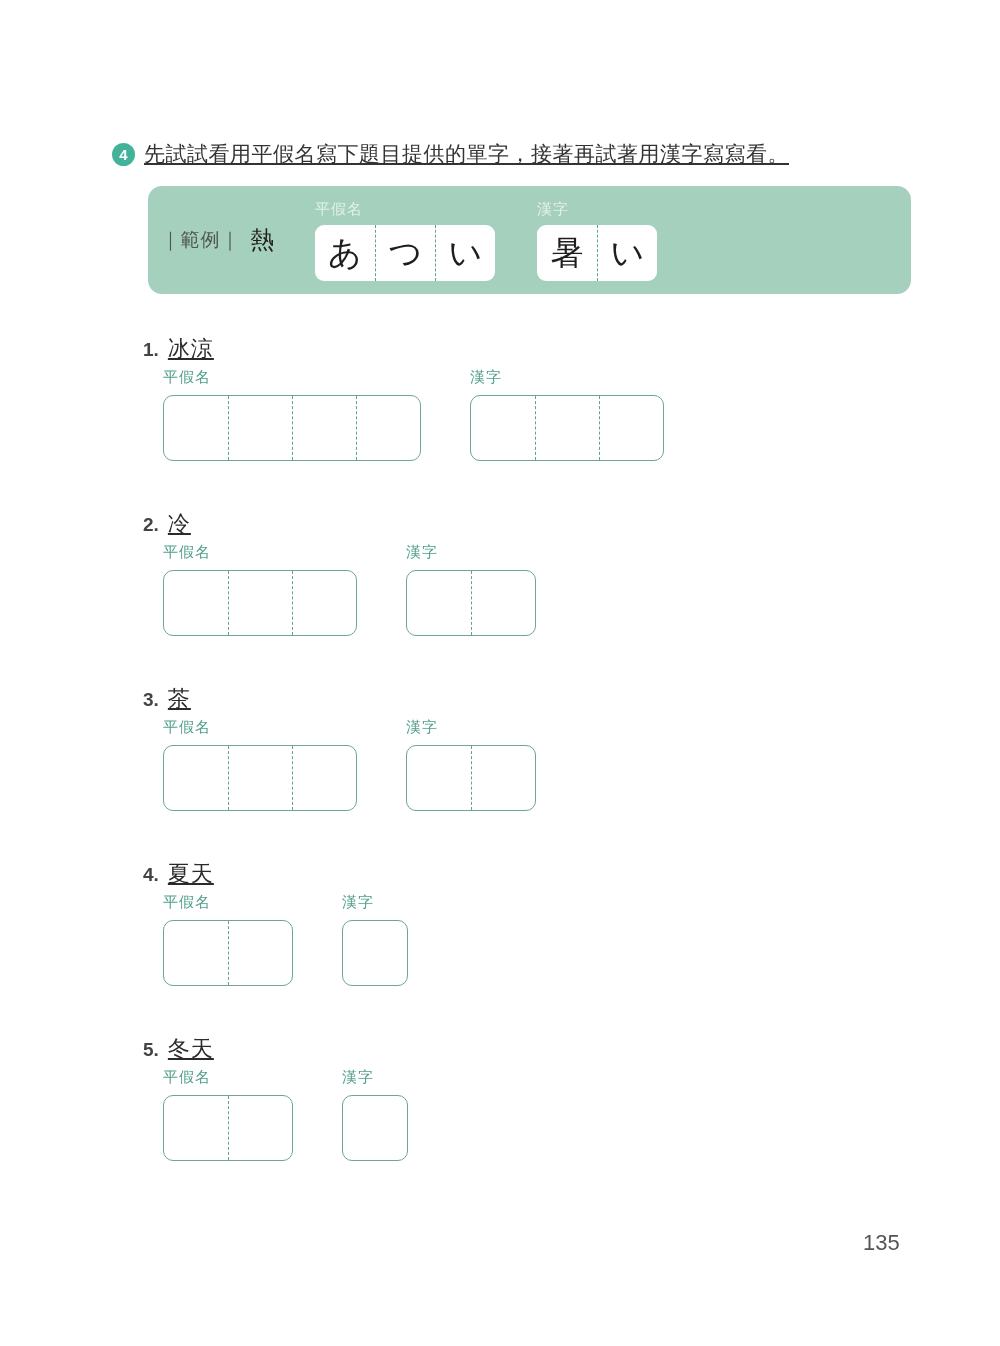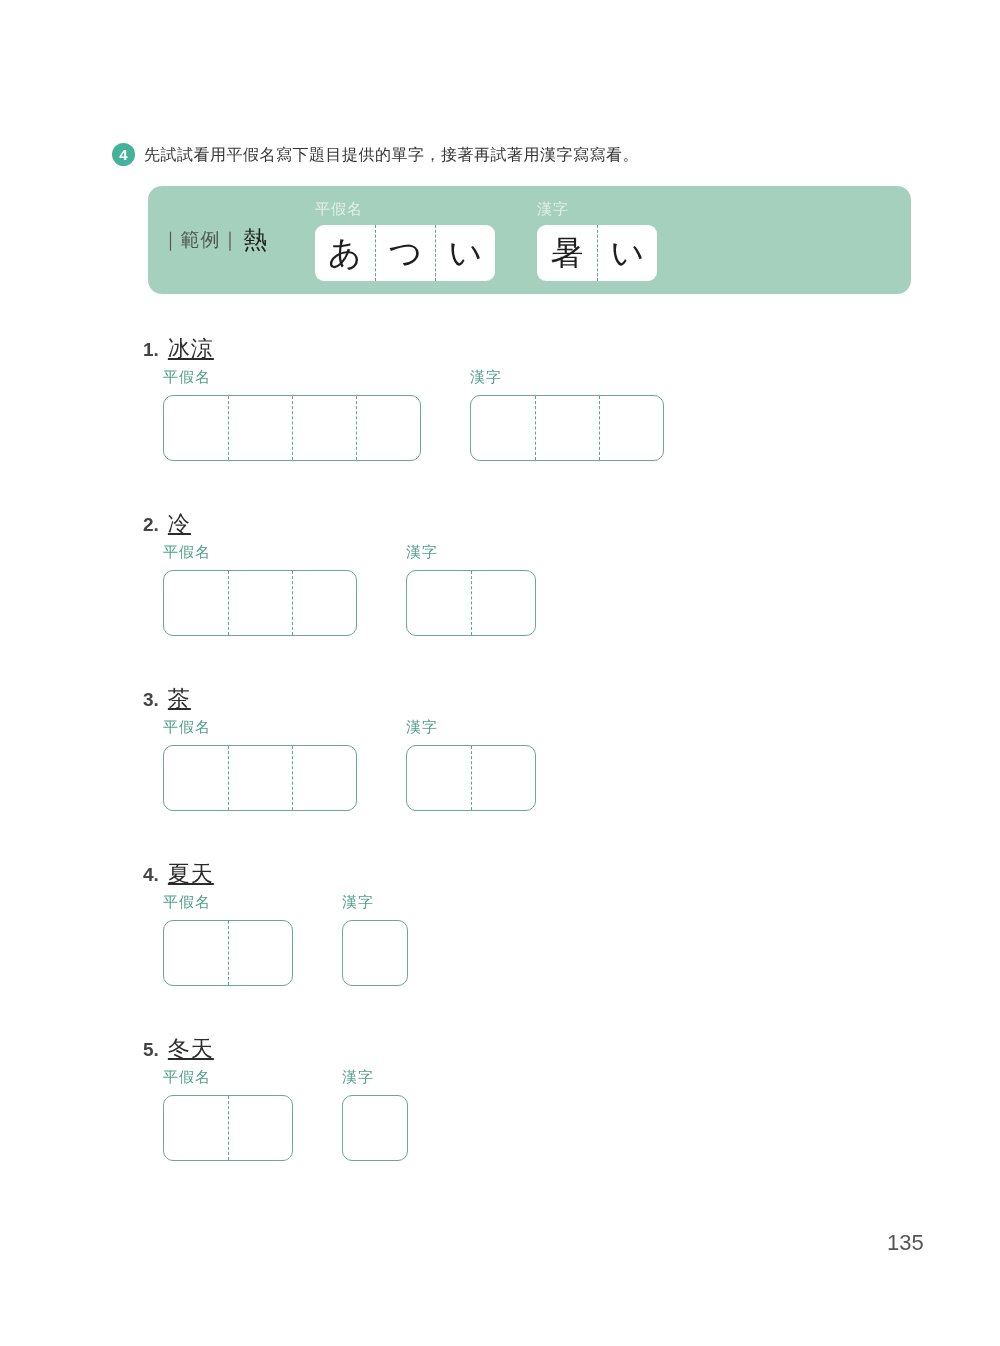--- a/index.html
+++ b/index.html
@@ -39,38 +39,39 @@
     margin-top:2px;
     border-radius:50%;
     background:var(--accent);
     color:#ffffff;
     font-size:15px;
     font-weight:bold;
     display:flex;align-items:center;justify-content:center;
     flex:0 0 auto;
   }
   .instruction-text{
-    font-size:16px;
+    font-size:21px;
     line-height:27px;
     color:var(--text-dark);
     letter-spacing:0.5px;
+    text-decoration:underline;
   }
 
   
   .example{
     position:absolute;
     left:148px; top:186px;
     width:763px; height:108px;
     background:var(--example-bg);
     border-radius:14px;
   }
   .example-left{
     position:absolute;
     left:13px; top:0; height:100%;
-    display:flex; align-items:center; gap:3px;
+    display:flex; align-items:center; gap:10px;
   }
   .example-label{
     font-size:19px;
     color:#4d554f;
     letter-spacing:1px;
   }
   .example-word{
     font-size:24px;
     color:#1f1f1f;
   }
@@ -140,21 +141,20 @@
     margin-bottom:8px;
     letter-spacing:1px;
   }
 
   
   .page-number{
     position:absolute;
     left:863px; top:1230px;
     font-size:22px;
     color:var(--pagenum);
-    margin-left:24px;
   }
 </style>
 </head>
 <body>
 
 <div class="page">
 
   <div class="instruction">
     <div class="badge">4</div>
     <div class="instruction-text serif">先試試看用平假名寫下題目提供的單字，接著再試著用漢字寫寫看。</div>

